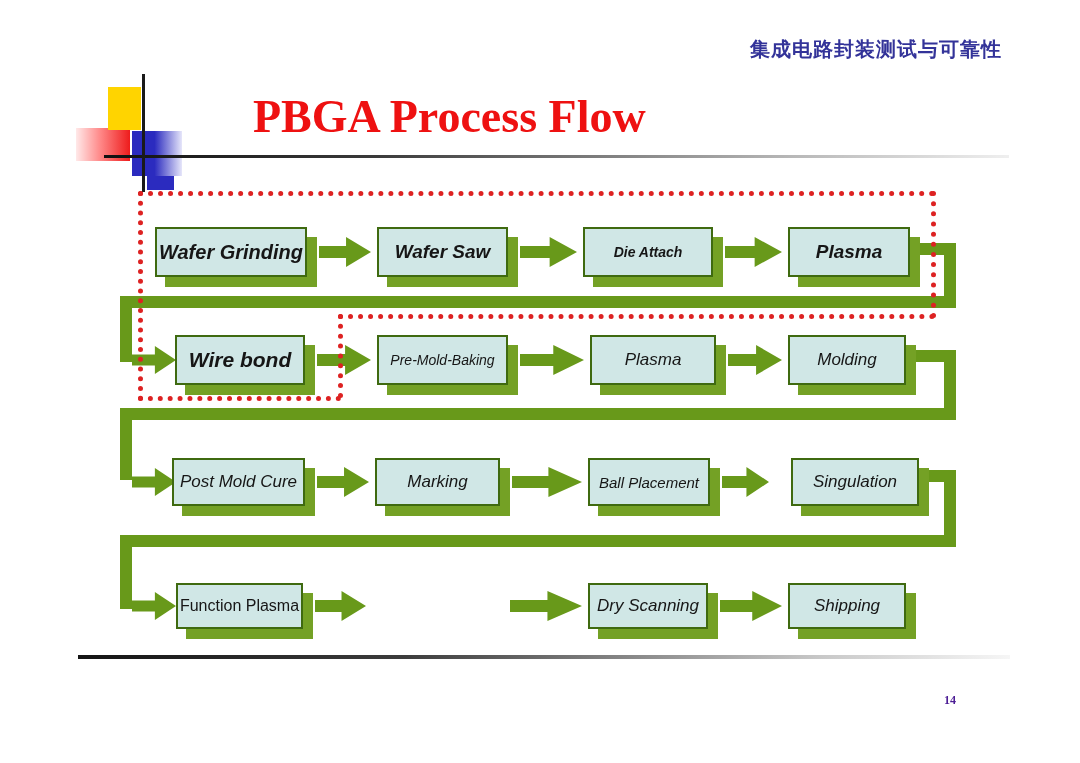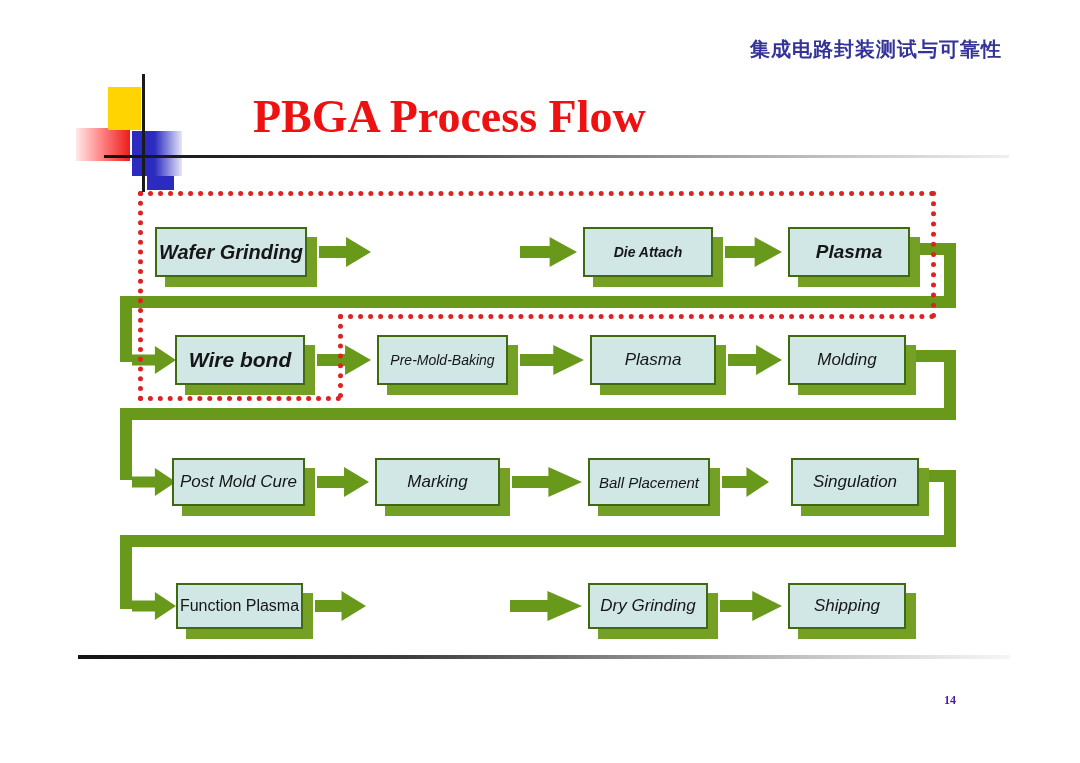--- a/index.html
+++ b/index.html
@@ -84,20 +84,23 @@
       <div class="conn" style="left: 120px; top: 535px; width: 12px; height: 74px;"></div>
       <div class="arrow" style="left: 132px; top: 592px; width: 44px; height: 28px;"><svg viewBox="0 0 44 28" width="44" height="28">
           <polygon points="0,8.4 22.880000000000003,8.4 22.880000000000003,0 44,14 22.880000000000003,28 22.880000000000003,19.599999999999998 0,19.599999999999998" fill="#68991a"></polygon>
         </svg></div>
       <div class="step-box" style="left: 155px; top: 227px; width: 152px; height: 50px;">
         <span class="step-label it b" style="font-size: 20px;">Wafer Grinding</span>
       </div>
       <div class="arrow" style="left: 319px; top: 237px; width: 52px; height: 30px;"><svg viewBox="0 0 52 30" width="52" height="30">
           <polygon points="0,9 27.04,9 27.04,0 52,15 27.04,30 27.04,21 0,21" fill="#68991a"></polygon>
         </svg></div>
+      <div class="step-box" style="left: 377px; top: 227px; width: 131px; height: 50px;">
+        <span class="step-label it b" style="font-size: 19px;">Wafer Saw</span>
+      </div>
       <div class="arrow" style="left: 520px; top: 237px; width: 57px; height: 30px;"><svg viewBox="0 0 57 30" width="57" height="30">
           <polygon points="0,9 29.64,9 29.64,0 57,15 29.64,30 29.64,21 0,21" fill="#68991a"></polygon>
         </svg></div>
       <div class="step-box" style="left: 583px; top: 227px; width: 130px; height: 50px;">
         <span class="step-label it b" style="font-size: 14px;">Die Attach</span>
       </div>
       <div class="arrow" style="left: 725px; top: 237px; width: 57px; height: 30px;"><svg viewBox="0 0 57 30" width="57" height="30">
           <polygon points="0,9 29.64,9 29.64,0 57,15 29.64,30 29.64,21 0,21" fill="#68991a"></polygon>
         </svg></div>
       <div class="step-box" style="left: 788px; top: 227px; width: 122px; height: 50px;">
@@ -148,21 +151,21 @@
       <div class="step-box" style="left: 176px; top: 583px; width: 127px; height: 46px;">
         <span class="step-label" style="font-size: 16px;">Function Plasma</span>
       </div>
       <div class="arrow" style="left: 315px; top: 591px; width: 51px; height: 30px;"><svg viewBox="0 0 51 30" width="51" height="30">
           <polygon points="0,9 26.52,9 26.52,0 51,15 26.52,30 26.52,21 0,21" fill="#68991a"></polygon>
         </svg></div>
       <div class="arrow" style="left: 510px; top: 591px; width: 72px; height: 30px;"><svg viewBox="0 0 72 30" width="72" height="30">
           <polygon points="0,9 37.44,9 37.44,0 72,15 37.44,30 37.44,21 0,21" fill="#68991a"></polygon>
         </svg></div>
       <div class="step-box" style="left: 588px; top: 583px; width: 120px; height: 46px;">
-        <span class="step-label it" style="font-size: 17px;">Dry Grinding</span>
+        <span class="step-label it" style="font-size: 17px;">Dry Scanning</span>
       </div>
       <div class="arrow" style="left: 720px; top: 591px; width: 62px; height: 30px;"><svg viewBox="0 0 62 30" width="62" height="30">
           <polygon points="0,9 32.24,9 32.24,0 62,15 32.24,30 32.24,21 0,21" fill="#68991a"></polygon>
         </svg></div>
       <div class="step-box" style="left: 788px; top: 583px; width: 118px; height: 46px;">
         <span class="step-label it" style="font-size: 17px;">Shipping</span>
       </div>
       <div class="dash top" style="left: 138px; top: 191px; width: 797px; height: 0px;"></div>
       <div class="dash left" style="left: 138px; top: 191px; width: 0px; height: 210px;"></div>
       <div class="dash left" style="left: 931px; top: 191px; width: 0px; height: 127px;"></div>

